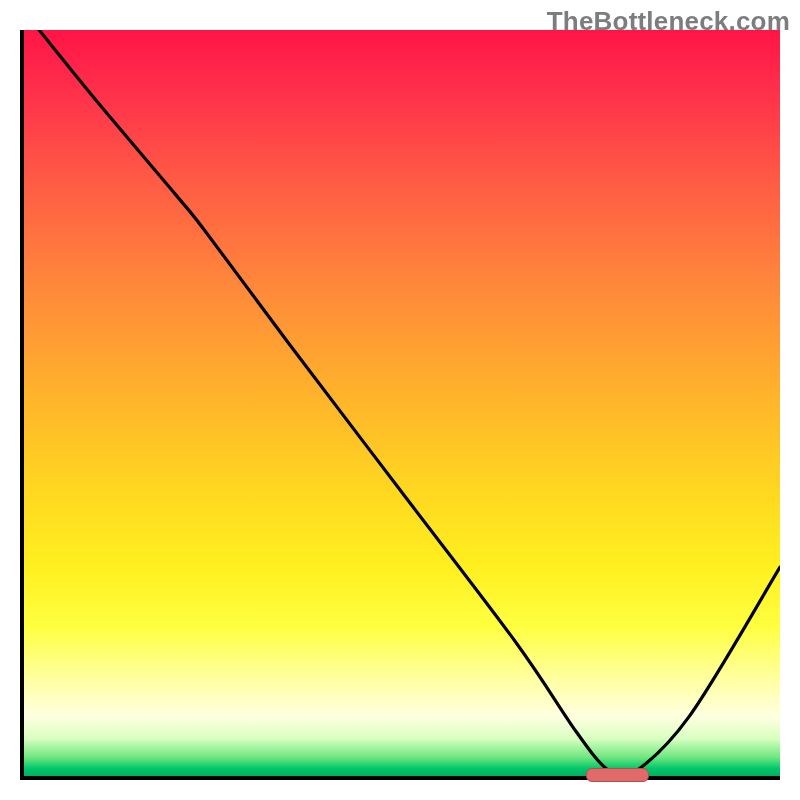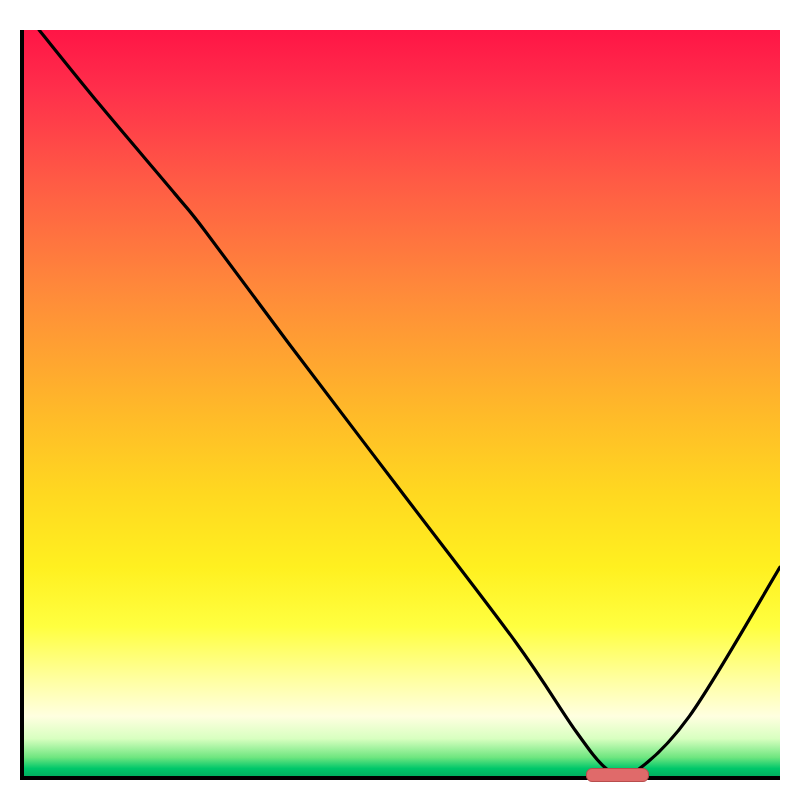--- a/index.html
+++ b/index.html
@@ -73,20 +73,21 @@
     position: absolute;
     height: 12px;
     border-radius: 6px;
     z-index: 3;
   }
 </style>
 </head>
 <body>
 
 <div class="chart-container">
+  <div class="watermark">TheBottleneck.com</div>
 
   <div class="plot-area">
     <div class="gradient-bg"></div>
 
     <svg class="curve-svg" viewBox="0 0 760 750" preserveAspectRatio="none">
       <path id="curve-path" fill="none" stroke="#000" stroke-width="3.2" stroke-linecap="round" d="M 15.200000000000001 0 C 25.333333333333336 12.5, 53.2 47.5, 76 75 C 98.8 102.5, 134.26666666666665 143.75, 152 165 C 169.73333333333335 186.25, 163.4 177.5, 182.4 202.5 C 201.4 227.5, 233.06666666666666 271.25000000000006, 266 315.00000000000006 C 298.93333333333334 358.75000000000006, 342 415, 380 465 C 418 515, 464.8666666666667 575, 494 615 C 523.1333333333333 655, 539.5999999999999 683.75, 554.8 705 C 570 726.25, 576.3333333333334 735, 585.2 742.5 C 594.0666666666667 750, 594.0666666666667 758.75, 608 750 C 621.9333333333333 741.25, 643.4666666666666 725, 668.8 690 C 694.1333333333333 655, 744.8 565, 760 540"></path>
     </svg>
 
     <div class="marker" id="marker" style="left: 562.4px; width: 60.8px; bottom: -6px; background: rgb(224, 106, 106); border: 1px solid rgb(185, 77, 77);"></div>
   </div>

